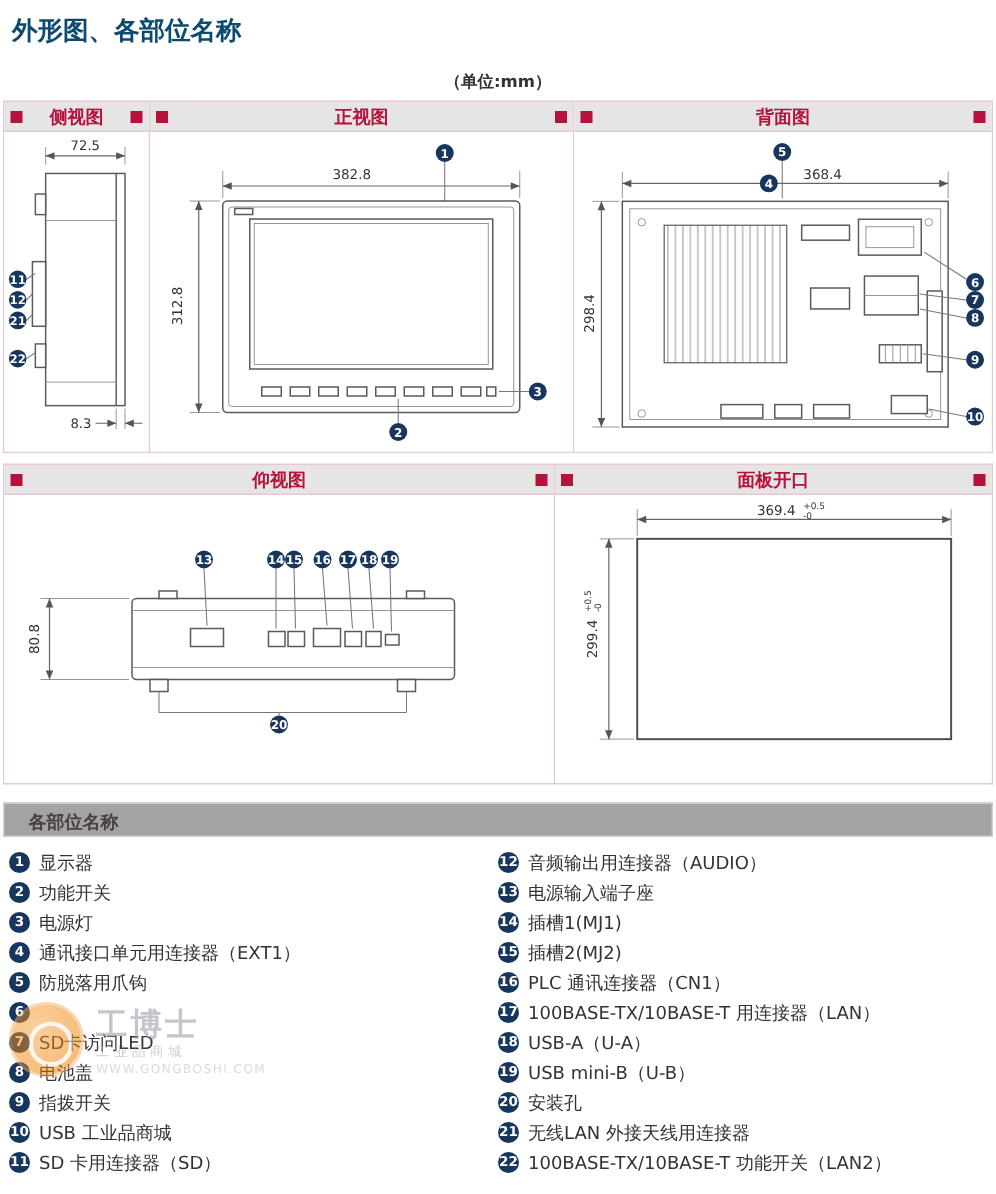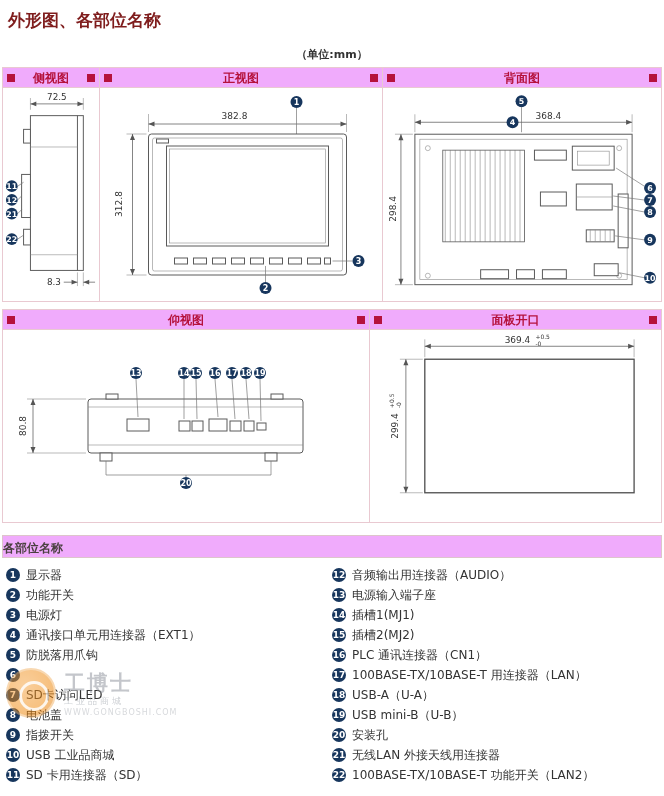--- a/index.html
+++ b/index.html
@@ -1,29 +1,29 @@
 <!DOCTYPE html>
 <html><head>
 <meta charset="utf-8">
 <style>
   * { box-sizing: border-box; margin: 0; padding: 0; }
   html, body { background: #fff; }
   body {
     width: 664px; height: 796px; position: relative; overflow: hidden;
     font-family: "DejaVu Sans", "Liberation Sans", sans-serif; color: #333;
   }
-  .page-title { font-size: 17px; font-weight: bold; color: #7f1d1d; padding: 9px 8px 2px; }
+  .page-title { font-size: 17px; font-weight: bold; color: #0c4a6e; padding: 9px 8px 2px; }
   .unit-label { text-align: center; font-size: 11px; color: #333; padding: 13px 8px 5px; font-weight: bold; }
   .views-wrap { margin: 0 2px; }
   .grid-top { display: grid; grid-template-columns: 98px 283px 1fr; }
   .grid-bottom { display: grid; grid-template-columns: 368px 1fr; margin-top: 7px; }
   .view { border: 1px solid #e9c9d1; background: #fff; }
   .view + .view { border-left: none; }
   .view-header {
-    position: relative; background: #f0abfc; color: #b5123c; font-weight: bold;
+    position: relative; background: #e5e5e5; color: #b5123c; font-weight: bold;
     font-size: 12px; text-align: center; height: 20px; line-height: 20px;
     border-bottom: 1px solid #e9c9d1;
   }
   .view-header .sq { position: absolute; top: 6px; width: 8px; height: 8px; background: #b5123c; }
   .sq.l { left: 4px; } .sq.r { right: 4px; }
   .view-body { background: #fff; display: flex; align-items: stretch; justify-content: center; }
   .vb-top { height: 213px; }
   .vb-bot { height: 192px; }
   svg { display: block; width: 100%; height: 100%; }
 
@@ -35,22 +35,22 @@
   .leader{ stroke: #777; stroke-width: 0.7; fill: none; }
   .arrow { fill: #555; stroke: none; }
   svg text { font-size: 9px; fill: #333; font-family: "DejaVu Sans", sans-serif; }
   .dim-t { font-size: 9px; fill: #333; text-anchor: middle; }
   .tol-t { font-size: 6px; fill: #333; text-anchor: start; }
   .badge-c { fill: #17365d; stroke: none; }
   .badge-t { fill: #fff; font-size: 8px; font-weight: bold; text-anchor: middle; }
 
   
   .parts-title {
-    margin: 12px 2px 0; background: #f0abfc; border: 1px solid #ddc5cb;
-    font-weight: bold; font-size: 12px; color: #4a4040; padding: 4px 0; height: 23px;
+    margin: 12px 2px 0; background: #a3a3a3; border: 1px solid #ddc5cb;
+    font-weight: bold; font-size: 12px; color: #4a4040; padding: 4px 16px; height: 23px;
   }
   .parts-cols { display: grid; grid-template-columns: 1fr 1fr; padding: 7px 6px 0; }
   .parts-cols ul { list-style: none; }
   .part { display: flex; align-items: center; gap: 6px; height: 20px; font-size: 12px; color: #333; white-space: nowrap; }
   .pbadge {
     width: 14px; height: 14px; border-radius: 50%; background: #17365d; color: #fff;
     font-size: 9px; font-weight: bold; display: inline-flex; align-items: center;
     justify-content: center; flex: 0 0 14px; line-height: 1;
   }
 

